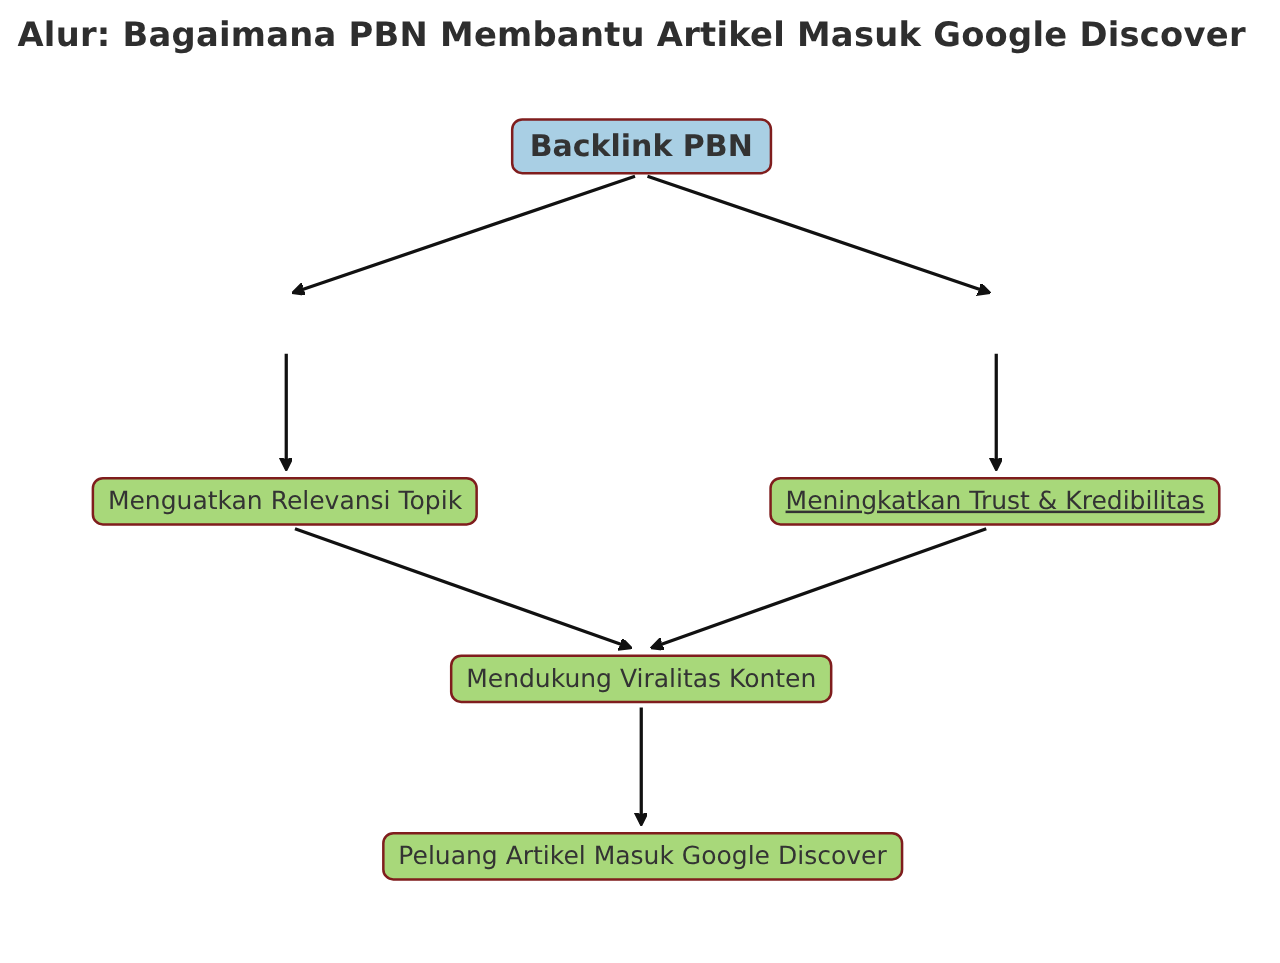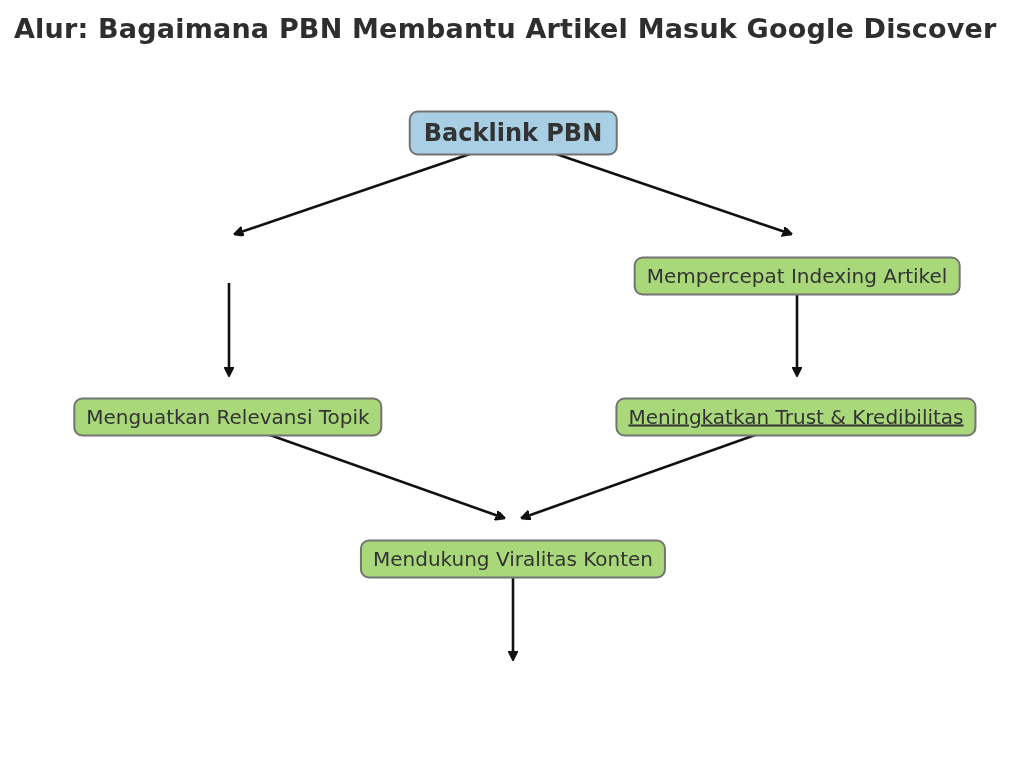--- a/index.html
+++ b/index.html
@@ -41,28 +41,27 @@
   .edge {
     stroke: #111111;
     stroke-width: 2.6;
     fill: none;
   }
 
   .node {
     position: absolute;
     transform: translate(-50%, -50%);
     white-space: nowrap;
-    border: 2px solid #737373;
+    border: 2px solid #7f1d1d;
     border-radius: 9px;
     color: #333333;
     text-align: center;
     font-size: 20px;
     line-height: 1.0;
     padding: 7px 11px 8px 11px;
-    margin-top: 16px;
   }
 
   .node-root {
     background: #a9cfe4;
     font-size: 24px;
     font-weight: bold;
     padding: 8px 13px 9px 13px;
     color: #333333;
   }
 
@@ -97,22 +96,22 @@
     <line class="edge" x1="229" y1="283" x2="229" y2="375" marker-end="url(#arrowhead)"></line>
     <line class="edge" x1="797" y1="283" x2="797" y2="375" marker-end="url(#arrowhead)"></line>
     <line class="edge" x1="236" y1="423" x2="504" y2="518" marker-end="url(#arrowhead)"></line>
     <line class="edge" x1="789" y1="423" x2="522" y2="518" marker-end="url(#arrowhead)"></line>
     <line class="edge" x1="513" y1="566" x2="513" y2="659" marker-end="url(#arrowhead)"></line>
   </svg>
 
   <div id="node-backlink-pbn" class="node node-root">Backlink PBN</div>
 
 
-  <div id="node-indexing" class="node node-step">Mempercepat Indexing Artikel</div>
 
   <div id="node-relevansi" class="node node-step">Menguatkan Relevansi Topik</div>
 
   <div id="node-trust" class="node node-step">Meningkatkan Trust &amp; Kredibilitas</div>
 
   <div id="node-viralitas" class="node node-step">Mendukung Viralitas Konten</div>
 
+  <div id="node-discover" class="node node-step">Peluang Artikel Masuk Google Discover</div>
 
 </div>
 
 </body></html>

